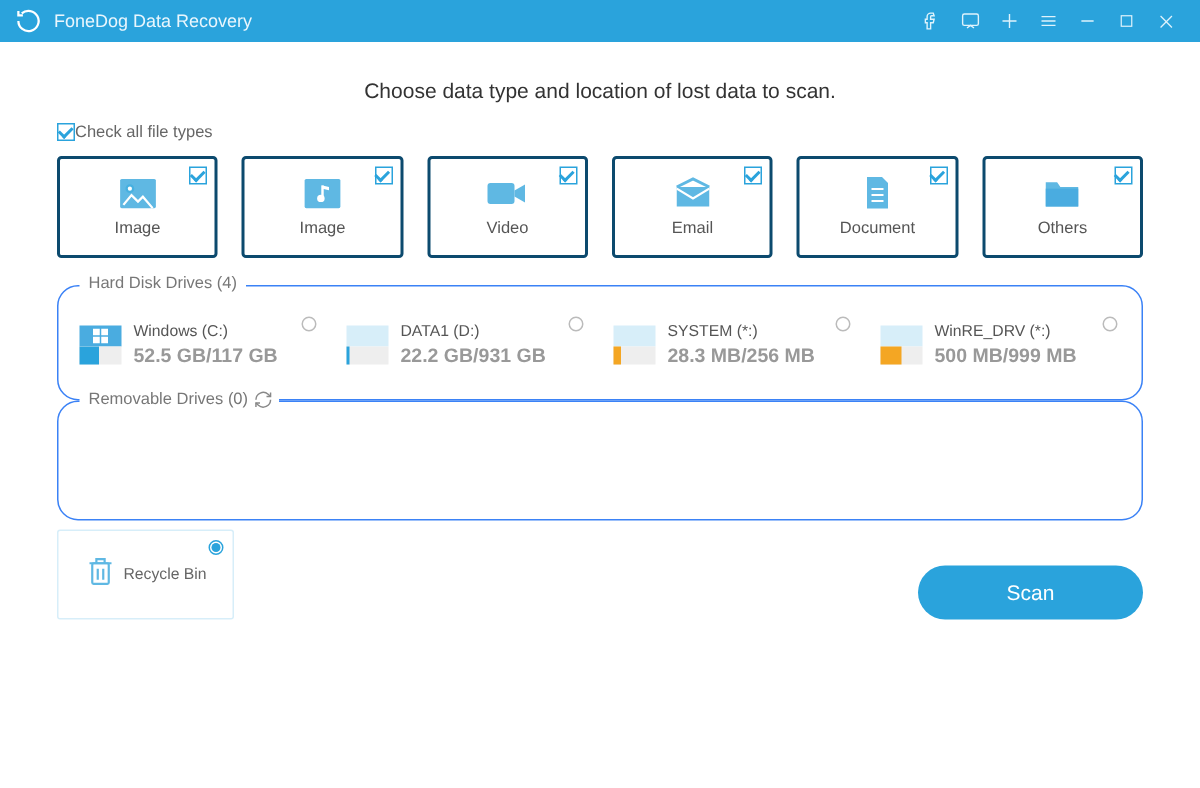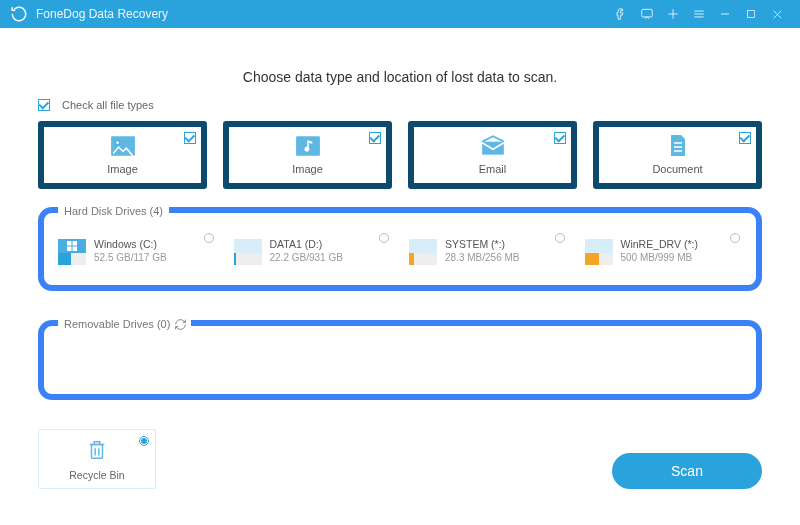--- a/index.html
+++ b/index.html
@@ -5,53 +5,53 @@
   * { box-sizing: border-box; margin: 0; padding: 0; font-family: "Segoe UI", Arial, sans-serif; }
   body { width: 800px; height: 525px; background: #fff; overflow: hidden; font-size: 12px; color: #555; }
 
   .titlebar { height: 28px; background: #2aa3dc; display: flex; align-items: center; padding: 0 10px; color: #fff; }
   .titlebar .logo-icon { width: 18px; height: 18px; display: flex; align-items: center; justify-content: center; }
   .titlebar .title { font-size: 12px; margin-left: 8px; font-weight: 400; color: #e9f6fd; }
   .titlebar .spacer { flex: 1; }
   .titlebar .tb-btn { width: 26px; height: 28px; display: flex; align-items: center; justify-content: center; color: #dff3fc; cursor: pointer; }
   .titlebar .tb-btn svg { stroke: #dff3fc; }
 
-  .content { padding: 35px 38px 0 38px; }
+  .content { padding: 18px 38px 0 38px; }
 
   .headline { text-align: center; font-size: 14px; color: #333; margin: 6px 0 14px 0; }
 
-  .check-all { display: flex; align-items: center; gap: 12px; margin-bottom: 10px; color: #666; font-size: 11px; }
+  .check-all { display: flex; align-items: center; gap: 0; margin-bottom: 10px; color: #666; font-size: 11px; }
   .chk { width: 12px; height: 12px; border: 1px solid #2aa3dc; display: inline-flex; align-items: center; justify-content: center; background: #fff; }
   .chk.checked::after { content: ""; width: 7px; height: 4px; border-left: 2px solid #2aa3dc; border-bottom: 2px solid #2aa3dc; transform: rotate(-45deg) translate(0px,-1px); }
 
   .type-row { display: flex; gap: 16px; margin-bottom: 18px; }
-  .type-card { position: relative; flex: 1; height: 68px; border: 6px solid #0c4a6e; border-radius: 3px; display: flex; flex-direction: column; align-items: center; justify-content: center; gap: 6px; cursor: pointer; }
+  .type-card { position: relative; flex: 1; height: 68px; border: 2px solid #0c4a6e; border-radius: 3px; display: flex; flex-direction: column; align-items: center; justify-content: center; gap: 6px; cursor: pointer; }
   .type-card .mini-chk { position: absolute; top: 5px; right: 5px; }
   .type-card .type-icon { width: 28px; height: 22px; display: flex; align-items: center; justify-content: center; }
   .type-card .type-label { font-size: 11px; color: #555; }
 
-  .section { border: 6px solid #3b82f6; border-radius: 14px; position: relative; margin-bottom: 29px; background: #fff; }
+  .section { border: 1px solid #3b82f6; border-radius: 14px; position: relative; margin-bottom: 0; background: #fff; }
   .section-title { position: absolute; top: -8px; left: 14px; background: #fff; padding: 0 6px; font-size: 11px; color: #777; }
   .refresh-icon { position: absolute; top: -8px; left: 126px; background:#fff; padding: 0 4px; }
 
   .drives-row { display: flex; padding: 18px 10px 14px 10px; gap: 10px; }
   .drive-card { flex: 1; display: flex; gap: 8px; position: relative; padding: 6px 4px; cursor: pointer; }
   .drive-radio { position: absolute; top: 2px; right: 6px; width: 10px; height: 10px; border: 1px solid #bbb; border-radius: 50%; background: #fff; }
   .drive-icon { width: 28px; height: 28px; display: flex; flex-direction: column; justify-content: flex-end; }
   .drive-icon .bar-top { height: 14px; background: #d7eef9; }
   .drive-icon .bar-bot { height: 12px; position: relative; background: #eee; }
   .drive-icon .bar-fill { position:absolute; left:0; top:0; bottom:0; }
   .drive-meta { display: flex; flex-direction: column; justify-content: center; line-height: 1.3; }
   .drive-name { font-size: 10.5px; color: #555; }
-  .drive-size { font-size: 10px; color: #999; }
+  .drive-size { font-size: 13px; color: #999; font-weight: bold; }
 
   .removable { height: 80px; }
 
   .bottom-row { display: flex; align-items: flex-end; justify-content: space-between; margin-top: 6px; }
-  .recycle-card { position: relative; width: 118px; height: 60px; border: 1px solid #d7eef9; border-radius: 2px; display: flex; flex-direction: column; align-items: center; justify-content: center; gap: 4px; cursor:pointer; }
+  .recycle-card { position: relative; width: 118px; height: 60px; border: 1px solid #d7eef9; border-radius: 2px; display: flex; flex-direction: row; align-items: center; justify-content: center; gap: 4px; cursor:pointer; }
   .recycle-card .radio-sel { position:absolute; top:6px; right:6px; width:10px; height:10px; border:1px solid #2aa3dc; border-radius:50%; display:flex; align-items:center; justify-content:center;}
   .recycle-card .radio-sel::after { content:""; width:6px; height:6px; background:#2aa3dc; border-radius:50%;}
   .recycle-card .rc-label { font-size: 10.5px; color:#666; }
 
   .scan-btn { width: 150px; height: 36px; background: #2aa3dc; color: #fff; border: none; border-radius: 18px; font-size: 14px; cursor: pointer; }
 </style>
 </head>
 <body>
 
 <div class="titlebar">
@@ -133,37 +133,57 @@
             <path d="M12 5v7" stroke="#fff" stroke-width="1.5"></path>
             <circle cx="11" cy="13" r="2.3" fill="#fff"></circle>
             <path d="M12 5l4 1v2l-4-1" fill="#fff"></path>
           </svg>
         </span>
       <span class="type-label">Image</span>
     </div>
     <div class="type-card">
       <span class="chk checked mini-chk"></span>
       <span class="type-icon">
+          <svg width="28" height="20" viewBox="0 0 28 20">
+            <rect x="1" y="3" width="18" height="14" rx="2" fill="#5fb8e3"></rect>
+            <path d="M19 8l7-4v12l-7-4z" fill="#5fb8e3"></path>
+          </svg>
+        </span>
+      <span class="type-label">Video</span>
+    </div>
+    <div class="type-card">
+      <span class="chk checked mini-chk"></span>
+      <span class="type-icon">
           <svg width="26" height="22" viewBox="0 0 24 20" fill="none" stroke="#47b0e0" stroke-width="1.4">
             <rect x="2" y="6" width="20" height="12" fill="#5fb8e3" stroke="none"></rect>
             <path d="M2 6l10-5 10 5" stroke="#5fb8e3" fill="none" stroke-width="1.8"></path>
             <path d="M2 7l10 6 10-6" stroke="#fff"></path>
           </svg>
         </span>
       <span class="type-label">Email</span>
     </div>
     <div class="type-card">
       <span class="chk checked mini-chk"></span>
       <span class="type-icon">
           <svg width="22" height="24" viewBox="0 0 20 24">
             <path d="M3 1h10l4 4v17H3z" fill="#5fb8e3"></path>
             <path d="M6 9h8M6 13h8M6 17h8" stroke="#fff" stroke-width="1.3"></path>
           </svg>
         </span>
       <span class="type-label">Document</span>
+    </div>
+    <div class="type-card">
+      <span class="chk checked mini-chk"></span>
+      <span class="type-icon">
+          <svg width="26" height="22" viewBox="0 0 24 20">
+            <path d="M2 3h7l2 3h11v12H2z" fill="#5fb8e3"></path>
+            <rect x="2" y="7" width="20" height="11" fill="#4aace0"></rect>
+          </svg>
+        </span>
+      <span class="type-label">Others</span>
     </div>
   </div>
 
   <div class="section">
     <span class="section-title">Hard Disk Drives (4)</span>
     <div class="drives-row" id="drives-row">
         <div class="drive-card">
           <span class="drive-radio"></span>
           <div class="drive-icon">
             <div class="bar-top" style="background:#4aace0; display:flex;align-items:center;justify-content:center;">

